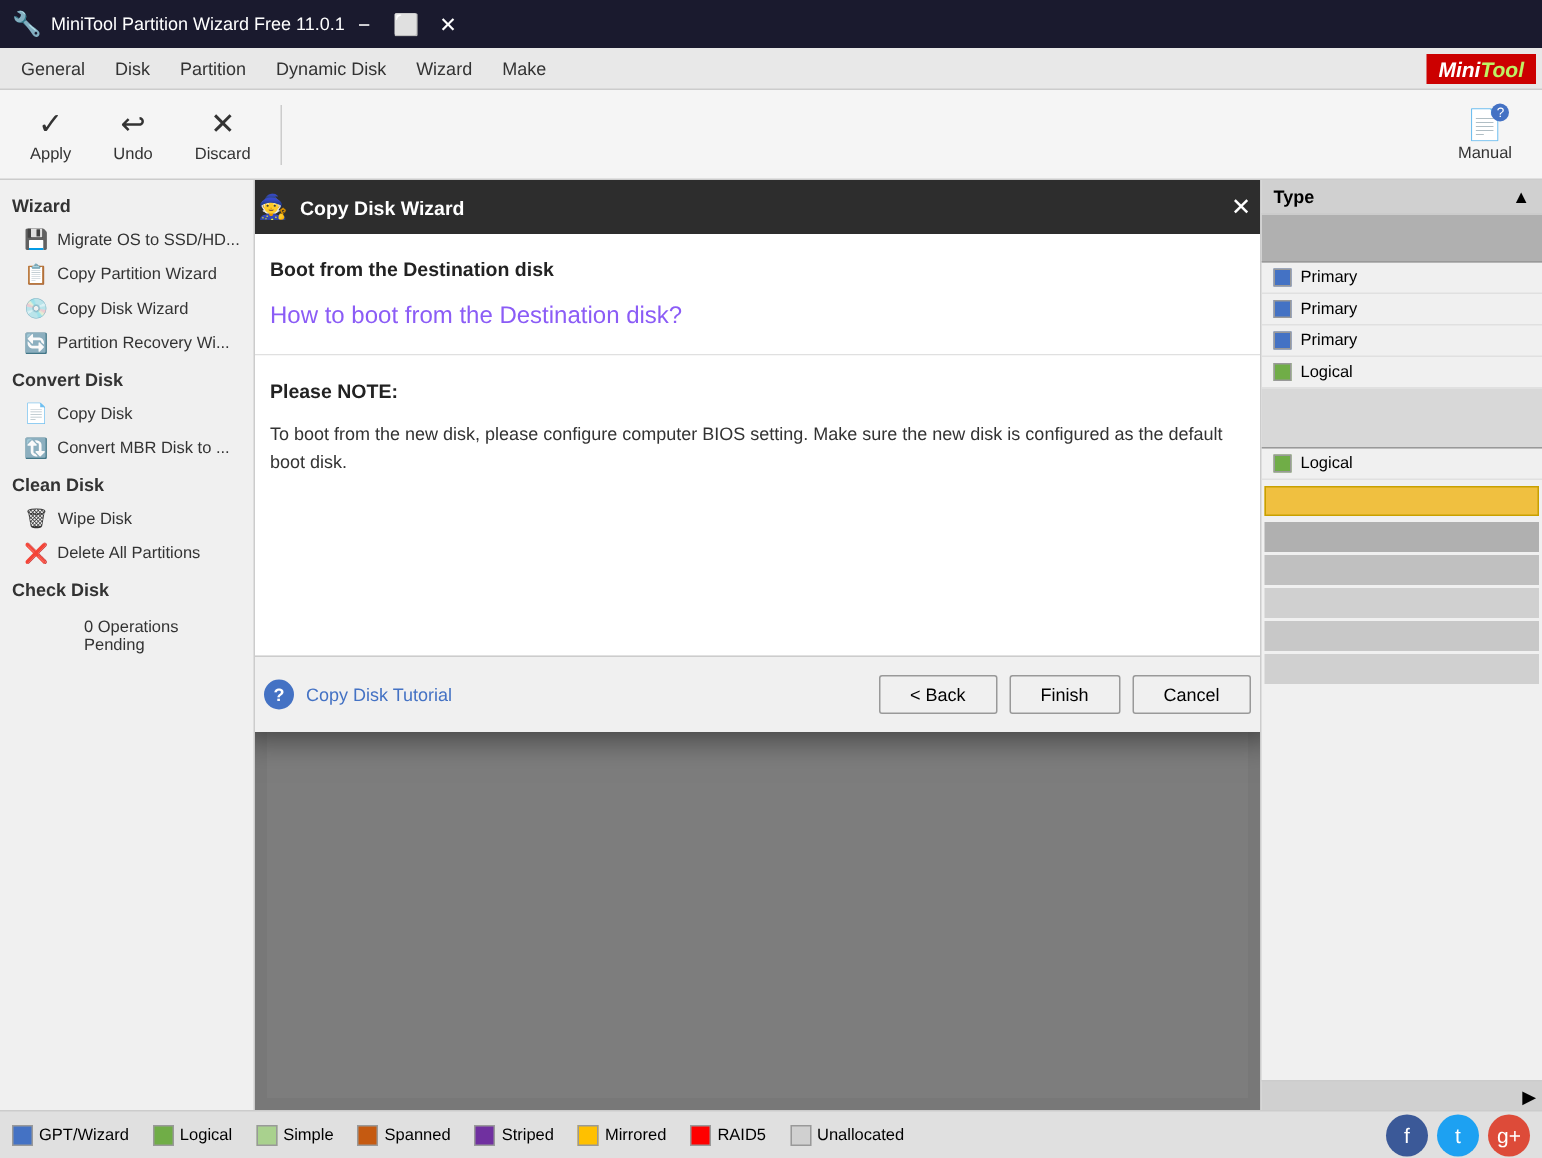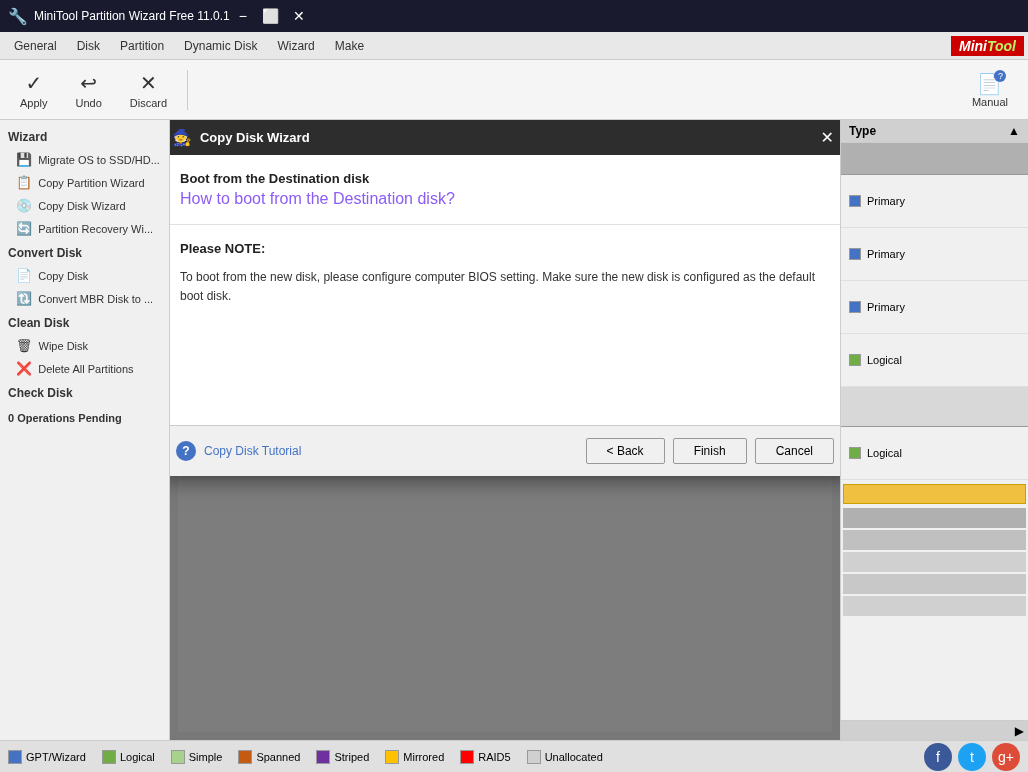--- a/index.html
+++ b/index.html
@@ -94,23 +94,24 @@
       font-size: 12px;
     }
     .sidebar-item {
       display: flex; align-items: center;
       padding: 4px 8px 4px 16px;
       cursor: pointer; color: #333; font-size: 11px;
     }
     .sidebar-item .si-icon { margin-right: 6px; font-size: 13px; }
     .ops-pending {
       padding: 8px;
-      font-weight: bold;
+      font-weight: normal;
       color: #333;
       font-size: 11px;
+      margin-left: 48px;
     }
 
     
     #content {
       flex: 1;
       background: #e8e8e8;
       position: relative;
       overflow: hidden;
     }
 
@@ -124,21 +125,21 @@
     .right-panel-header {
       background: #d0d0d0;
       padding: 4px 8px;
       font-size: 12px;
       font-weight: bold;
       border-bottom: 1px solid #ccc;
       display: flex; align-items: center; justify-content: space-between;
     }
     .right-panel-list { overflow-y: auto; flex: 1; }
     .rp-item {
-      padding: 20px 8px;
+      padding: 4px 8px;
       font-size: 11px;
       display: flex; align-items: flex-start;
       border-bottom: 1px solid #e0e0e0;
     }
     .rp-item .rp-color { width: 12px; height: 12px; margin-right: 6px; border: 1px solid #999; }
     .primary-color { background: #4472c4; }
     .logical-color { background: #70ad47; }
 
     
     #statusbar {
@@ -211,21 +212,21 @@
       padding: 0 4px;
     }
     .modal-section {
       padding: 16px 20px;
       border-bottom: 1px solid #e0e0e0;
     }
     .modal-section h3 {
       font-size: 13px;
       font-weight: bold;
       color: #222;
-      margin-bottom: 4px;
+      margin-bottom: 15px;
     }
     .modal-section p {
       font-size: 16px;
       color: #8b5cf6;
     }
     .modal-note-section {
       padding: 16px 20px;
       background: white;
       min-height: 200px;
     }

